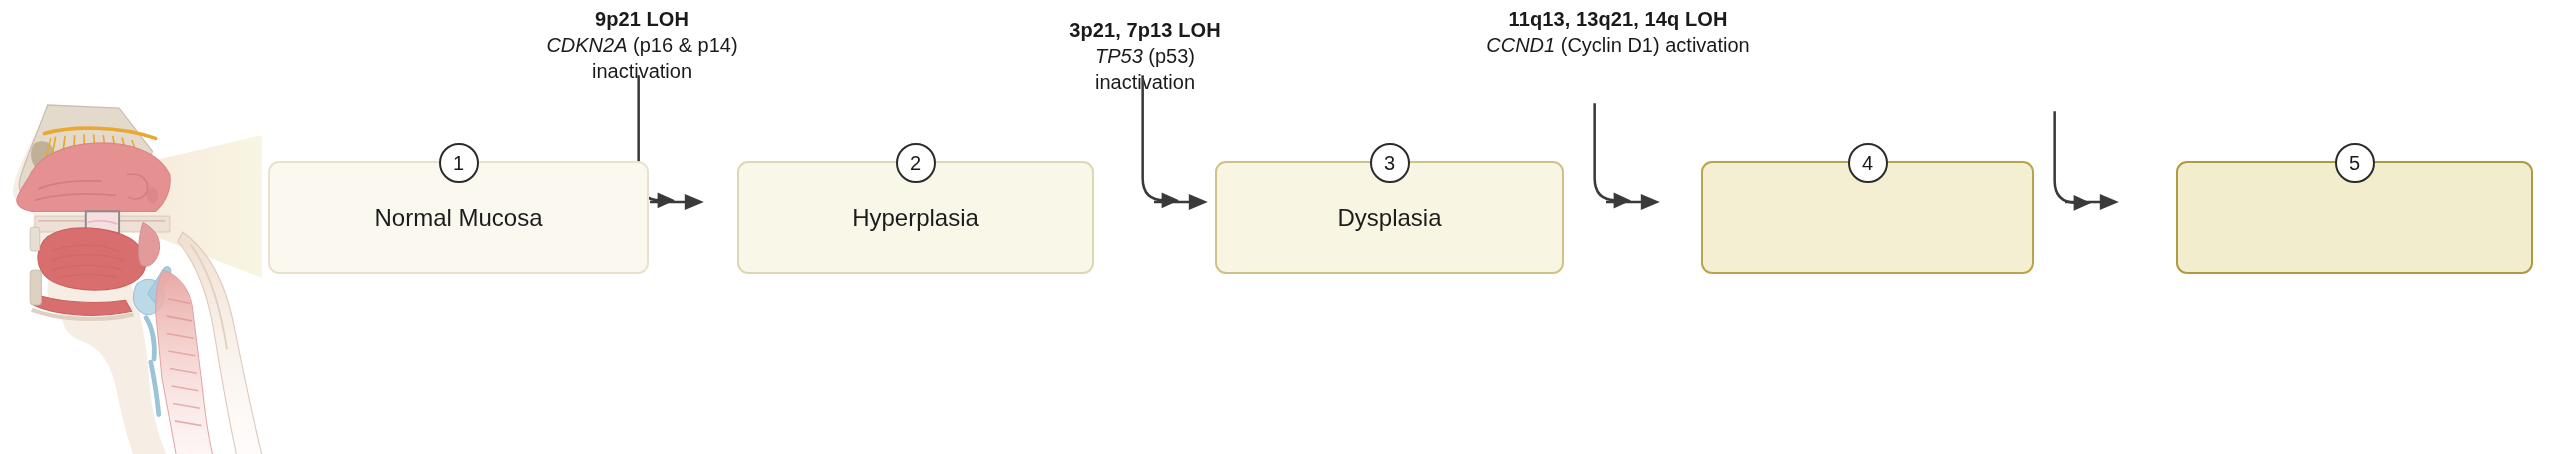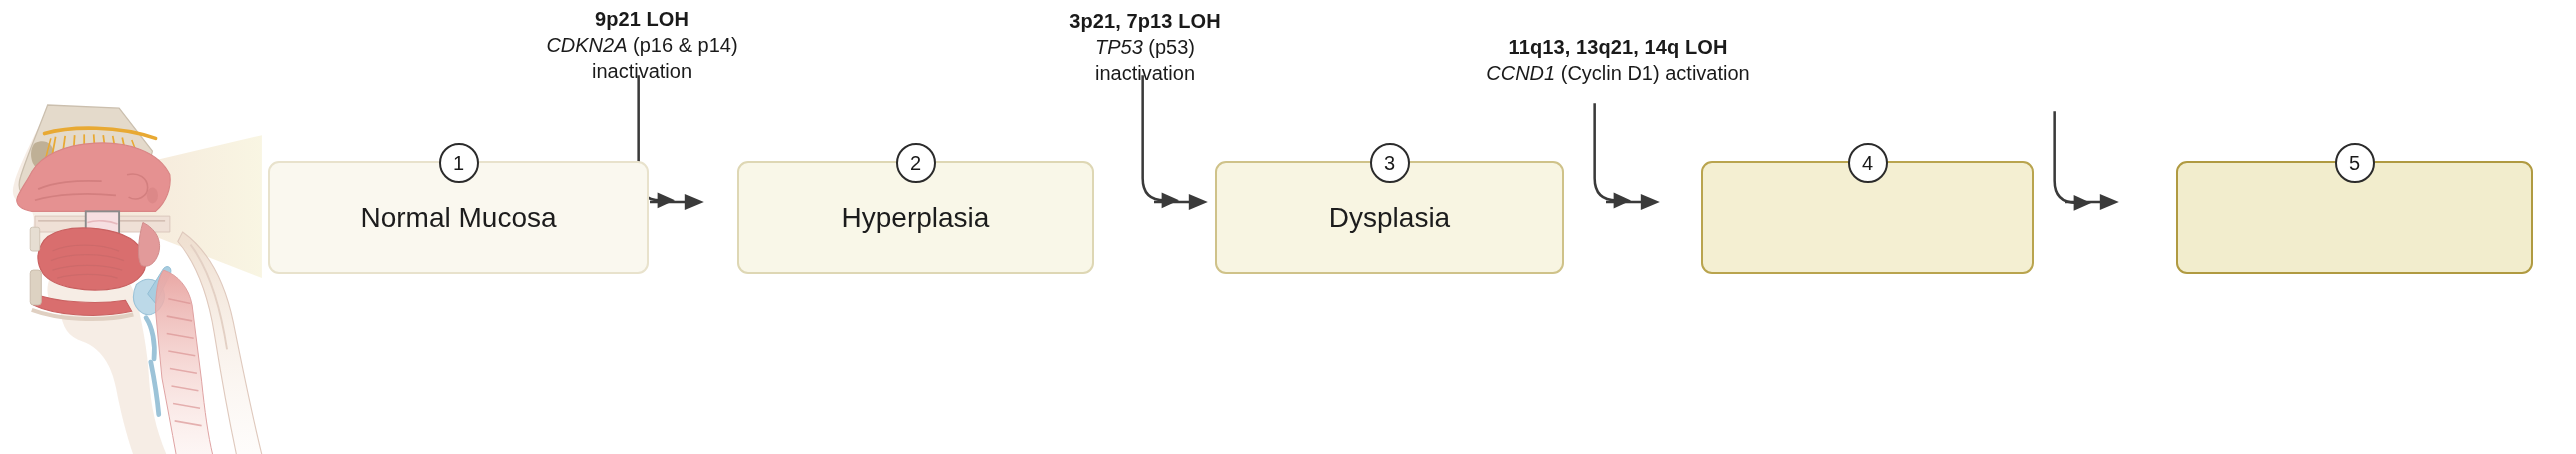--- a/index.html
+++ b/index.html
@@ -15,21 +15,21 @@
 
   
   .annot{position:absolute;text-align:center;color:#1a1a1a;line-height:1.30;}
   .annot .hd{font-weight:bold;font-size:20px;letter-spacing:0.1px;white-space:nowrap;}
   .annot .ln{font-size:20px;white-space:nowrap;}
   .annot .gene{font-style:italic;text-align:center;}
 
   
   .stage{position:absolute;top:161px;height:113px;border-radius:11px;
          box-sizing:border-box;display:flex;align-items:center;justify-content:center;}
-  .stage .label{font-size:28px;color:#1c1c1c;white-space:nowrap;text-align:right;}
+  .stage .label{font-size:24px;color:#1c1c1c;white-space:nowrap;text-align:right;}
   .badge{position:absolute;top:-20px;left:50%;transform:translateX(-50%);
          width:40px;height:40px;border-radius:50%;background:#ffffff;
          border:2px solid #2b2b2b;display:flex;align-items:center;justify-content:center;
          font-size:20px;color:#1a1a1a;box-sizing:border-box;}
 
   
   .conn{position:absolute;}
   svg{display:block;overflow:visible;}
 </style>
 </head>
@@ -160,31 +160,31 @@
   <div class="annot" style="left:444px;top:6.3px;width:396px;">
     <div class="hd">9p21 LOH</div>
     <div class="ln">
       <span class="gene">CDKN2A</span><span> (p16 &amp; p14)</span>
     </div>
     <div class="ln">
       <span class="gene"></span><span>inactivation</span>
     </div>
   </div>
 
-  <div class="annot" style="left:947px;top:8px;width:396px;">
+  <div class="annot" style="left:947px;top:17px;width:396px;">
     <div class="hd">3p21, 7p13 LOH</div>
     <div class="ln">
       <span class="gene">TP53</span><span> (p53)</span>
     </div>
     <div class="ln">
       <span class="gene"></span><span>inactivation</span>
     </div>
   </div>
 
-  <div class="annot" style="left:1380px;top:6.3px;width:476px;margin-top:28px;">
+  <div class="annot" style="left:1380px;top:6.3px;width:476px;">
     <div class="hd">11q13, 13q21, 14q LOH</div>
     <div class="ln">
       <span class="gene">CCND1</span><span> (Cyclin D1) activation</span>
     </div>
   </div>
 
 
   <div class="conn" style="left:626px;top:75px;">
     <svg width="87" height="151" viewBox="0 0 110 190">
       <path d="M16 0 L16 130 C16 150 26 158 44 158" fill="none" stroke="#3a3a3a" stroke-width="3.2"></path>

